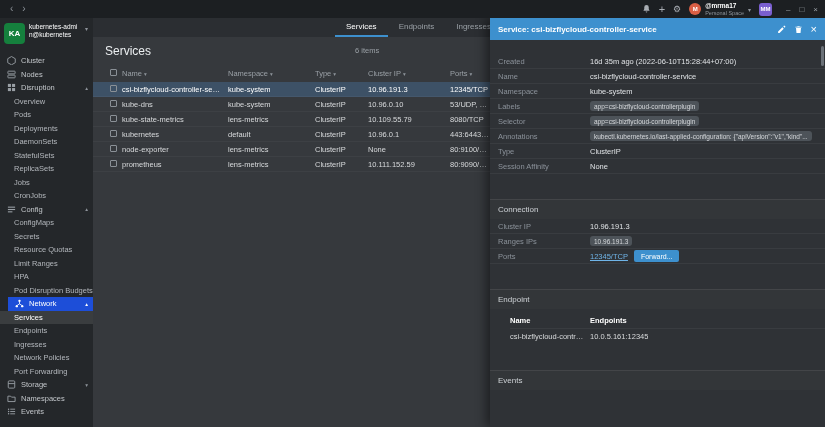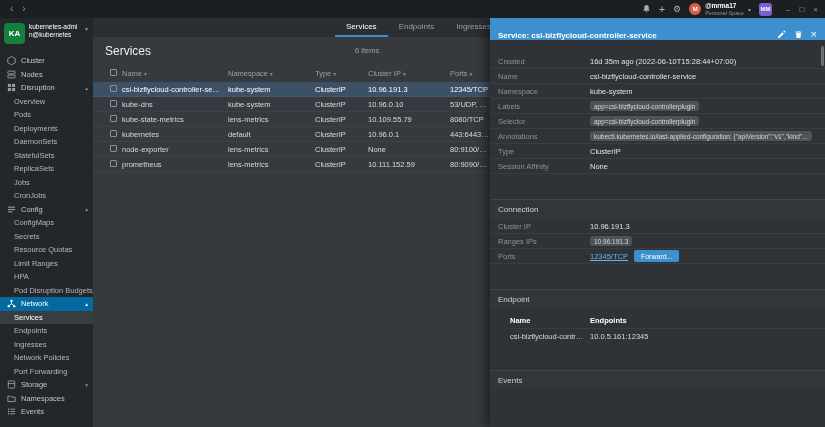--- a/index.html
+++ b/index.html
@@ -36,21 +36,21 @@
     background:#24272a; z-index:20; overflow:hidden; }
   .cluster-switcher { display:flex; align-items:flex-start; gap:4px; padding:5px 3px 4px 4px; min-height:36px; cursor:pointer; }
   .cluster-avatar { width:21px; height:21px; border-radius:4px; background:#15803d; color:#fff;
     font-size:8px; font-weight:bold; display:flex; align-items:center; justify-content:center; flex-shrink:0; }
   .cluster-name { font-size:6.5px; color:#fff; line-height:1.25; word-break:break-all; width:52px; }
   .switch-caret { color:#8d939a; font-size:6px; margin-top:2px; }
   .nav-item { display:flex; align-items:center; gap:5px; height:13.5px; padding:0 5px 0 6px;
     color:#c2c6ca; font-size:7.5px; cursor:pointer; white-space:nowrap; }
   .nav-item .icn { width:10px; display:flex; justify-content:center; flex-shrink:0; }
   .nav-item .caret { margin-left:auto; font-size:5.5px; color:#8d939a; }
-  .nav-item.active-group { background:#0369a1; color:#fff; }
+  .nav-item.active-group { background:#1d4ed8; color:#fff;margin-left:8px; }
   .nav-item.active-group .caret { color:#fff; }
   .nav-child { display:flex; align-items:center; height:13.5px; padding-left:14px;
     font-size:7.5px; color:#b3b7bc; cursor:pointer; white-space:nowrap; }
   .nav-child.selected { background:rgba(255,255,255,0.10); color:#ffffff; }
 
   
   .main { position:absolute; top:18px; left:93px; width:732px; height:409px; background:#36393d; z-index:10; }
   .tabs { height:19px; background:#2b2e32; display:flex; justify-content:center; }
   .tab { padding:0 11px; display:flex; align-items:center; color:#9aa0a6; font-size:8px;
     border-bottom:2px solid transparent; cursor:pointer; white-space:nowrap; }
@@ -69,21 +69,21 @@
   .c-type { width:53px; }
   .c-ip { width:82px; }
   .c-ports { width:46px; }
   .checkbox { width:7px; height:7px; border:1px solid #8a9096; border-radius:1px; display:inline-block; cursor:pointer; }
   .sort { font-size:5.5px; margin-left:2px; color:#8d939a; }
 
   
   .drawer { position:absolute; top:18px; left:490px; width:335px; height:409px;
     background:#2f3236; z-index:40; box-shadow:-4px 0 10px rgba(0,0,0,0.45);
     display:flex; flex-direction:column; }
-  .drawer-header { height:22px; background:#3d90ce; display:flex; align-items:flex-end;
+  .drawer-header { height:22px; background:#3d90ce; display:flex; align-items:center;
     padding:0 8px; flex-shrink:0; }
   .drawer-title { color:#fff; font-size:8px; font-weight:bold; white-space:nowrap; overflow:hidden; text-overflow:ellipsis; }
   .drawer-actions { margin-left:auto; display:flex; align-items:center; gap:8px; }
   .drawer-actions .act { cursor:pointer; display:flex; align-items:center; }
   .drawer-x { color:#fff; font-size:11px; line-height:1; cursor:pointer; }
   .drawer-body { flex:1; overflow:hidden; padding-top:14px; position:relative; }
   .field { display:flex; align-items:center; min-height:15px; padding:1px 8px;
     border-bottom:1px solid rgba(255,255,255,0.05); }
   .field .lbl { width:92px; color:#8b929a; font-size:7.5px; flex-shrink:0; }
   .field .val { color:#dfe2e5; font-size:7.5px; white-space:nowrap; overflow:hidden;

